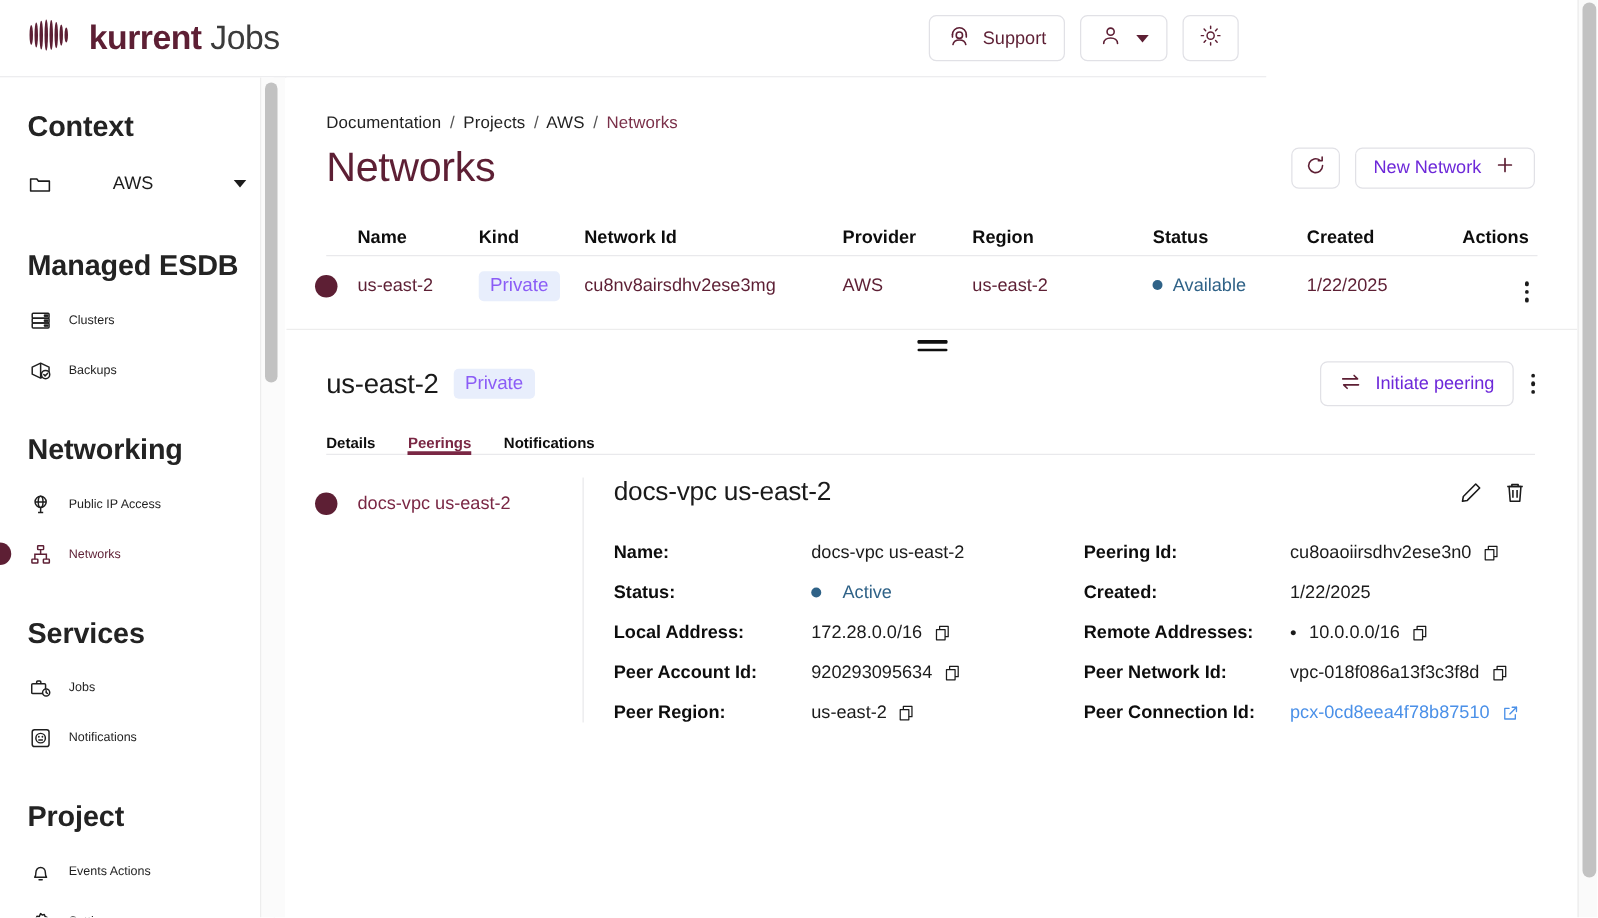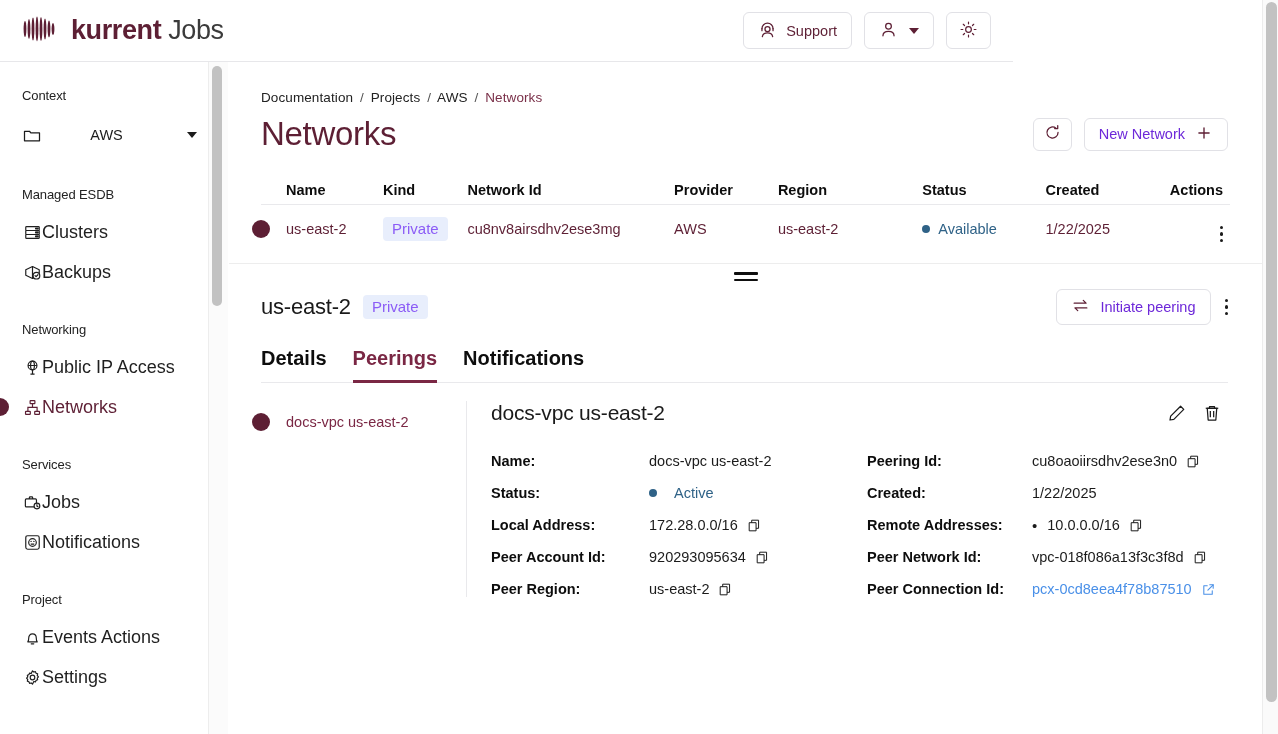--- a/index.html
+++ b/index.html
@@ -37,29 +37,29 @@
   .tbtn.icononly { padding: 0 12px; }
   .tbtn .caret { width:0;height:0;border-left:5px solid transparent;border-right:5px solid transparent;border-top:6px solid #5d1f34; margin-left:2px;}
 
   
   .sidebar {
     position: absolute; left: 0; top: 62px; width: 220px; height: 672px;
     background: #fff; border-right: 1px solid #ececee;
     padding-top: 26px; overflow: hidden;
   }
   .sb-section {
-    font-size: 13px; color: #232323; font-weight: 400;
+    font-size: 23px; color: #232323; font-weight: 700;
     padding: 0 0 0 22px; margin: 0 0 10px 0; letter-spacing: -0.1px;
   }
   .sb-section.spaced { margin-top: 30px; }
   .sb-item {
     position: relative;
-    display: flex; align-items: center; 
+    display: flex; align-items: center; gap: 13px;
     height: 40px; padding-left: 22px; cursor: pointer;
-    font-size: 18px; color: #1f1f1f; text-align: center;
+    font-size: 10px; color: #1f1f1f; text-align: center;
   }
   .sb-item .sb-ico { width:20px; height:20px; display:flex; align-items:center; justify-content:center; flex:none; }
   .sb-item.active { color: #5d1f34; }
   .sb-item.active .sb-ico svg { stroke: #5d1f34; }
   .sb-marker {
     position: absolute; left: -9px; top: 50%; transform: translateY(-50%);
     width: 18px; height: 18px; border-radius: 50%;
     background: #5d1f34;
   }
   
@@ -147,21 +147,21 @@
 
   
   .detail { padding: 0 34px 0 32px; }
   .detail-head { display:flex; align-items:center; justify-content: space-between; }
   .detail-title-wrap { display: flex; align-items: center; gap: 12px; }
   .detail-title { font-size: 22px; color: #1a1a1a; font-weight: 400; letter-spacing: -0.2px;}
   .detail-actions { display: flex; align-items: center; gap: 14px; }
 
   .tabs { display: flex; gap: 26px; margin-top: 22px; border-bottom: 1px solid #e9e9ec; }
   .tab {
-    font-size: 20px; font-weight: 700; color: #0d0d0d; padding-bottom: 10px;
+    font-size: 12px; font-weight: 700; color: #0d0d0d; padding-bottom: 0;
     cursor: pointer; border-bottom: 3px solid transparent; margin-bottom: -1px;
   }
   .tab.active { color: #7a2744; border-bottom-color: #7a2744; }
 
   .panel { display: flex; margin-top: 18px; }
   .peer-list { width: 205px; padding-top: 6px; }
   .peer-item {
     position: relative; display: flex; align-items: center; height: 30px;
     padding-left: 25px; font-size: 14.5px; color: #7a2744; cursor: pointer;
   }

